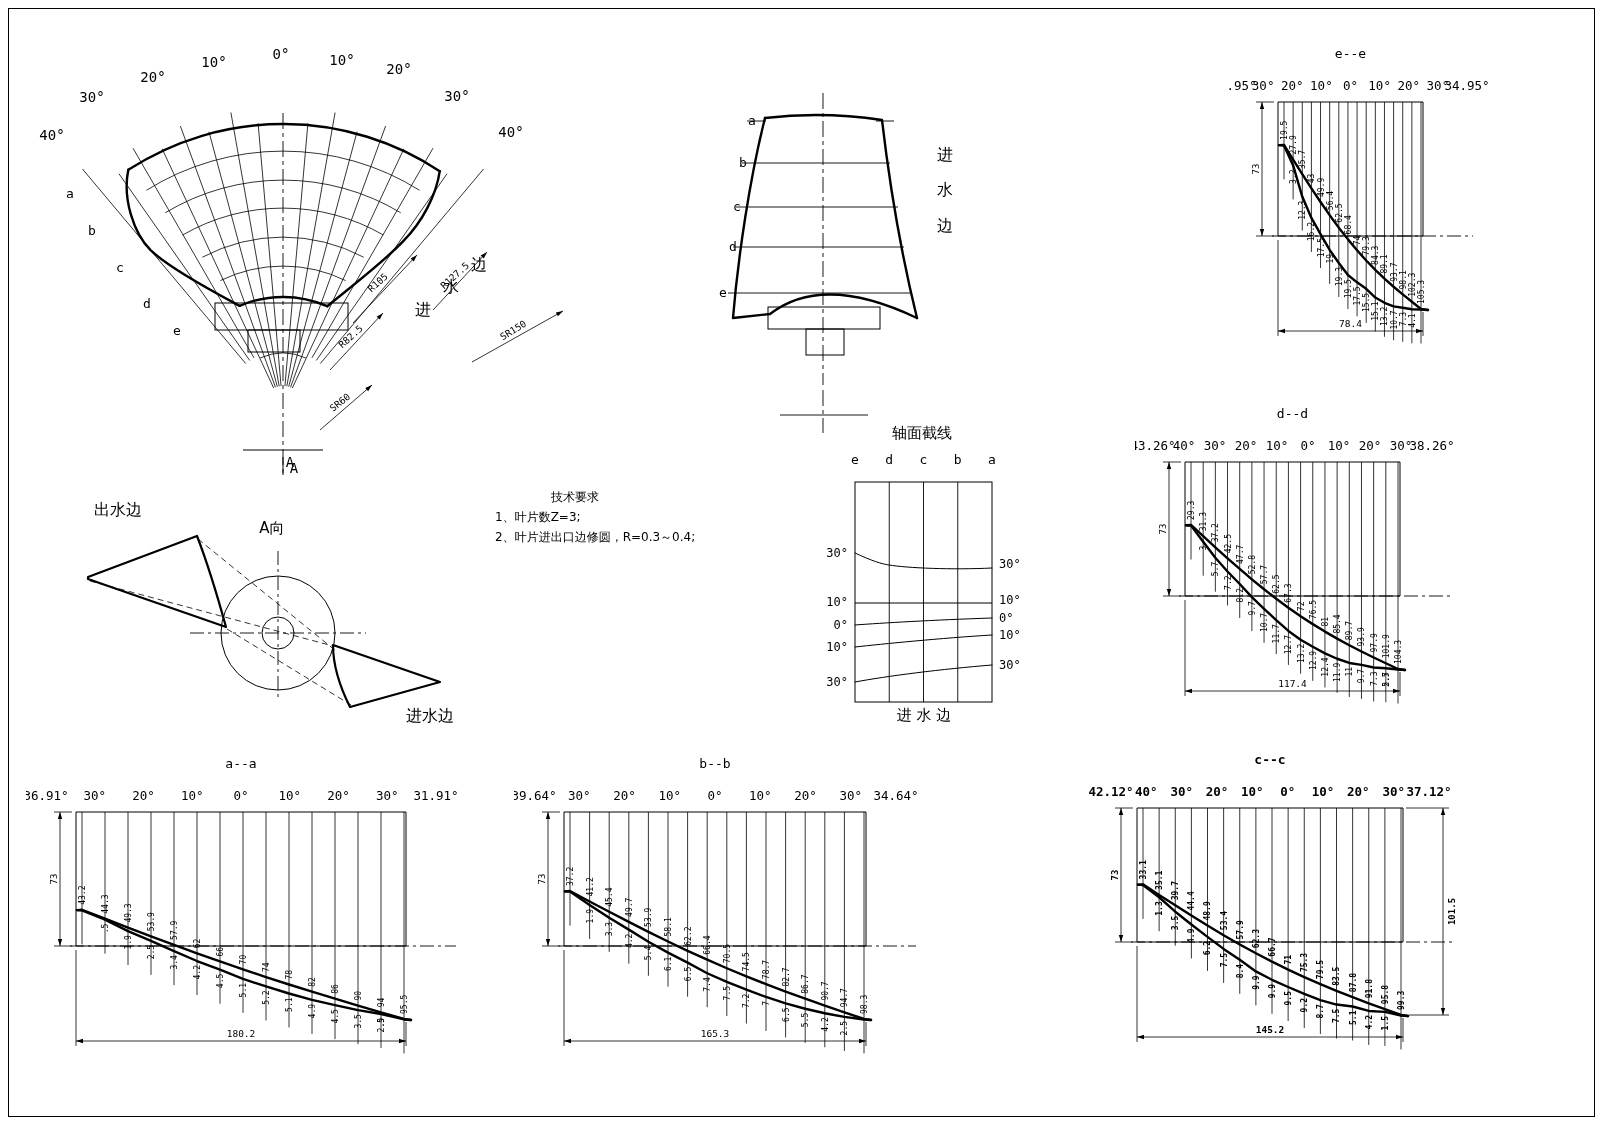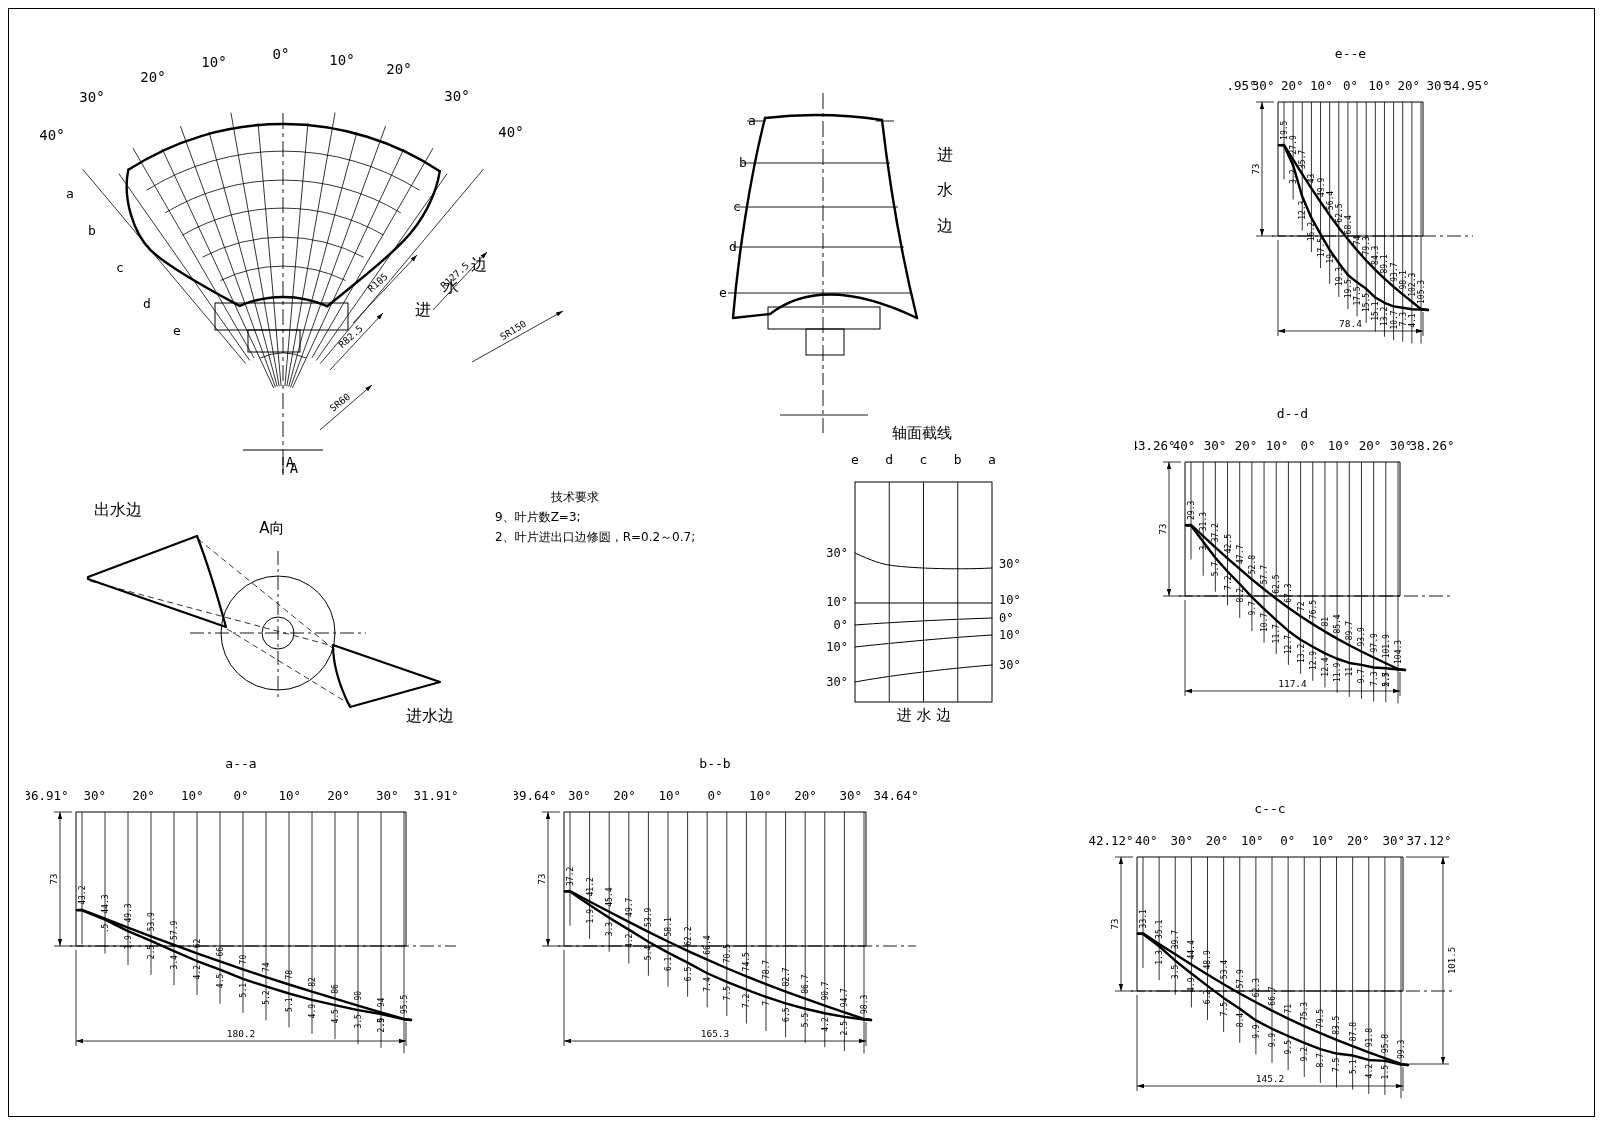--- a/index.html
+++ b/index.html
@@ -154,22 +154,22 @@
         <text x="187" y="184" font-size="12" font-family="&quot;DejaVu Sans Mono&quot;,monospace" fill="#000" text-anchor="start">10°</text>
         <text x="187" y="202" font-size="12" font-family="&quot;DejaVu Sans Mono&quot;,monospace" fill="#000" text-anchor="start">0°</text>
         <text x="187" y="219" font-size="12" font-family="&quot;DejaVu Sans Mono&quot;,monospace" fill="#000" text-anchor="start">10°</text>
         <text x="187" y="249" font-size="12" font-family="&quot;DejaVu Sans Mono&quot;,monospace" fill="#000" text-anchor="start">30°</text>
         <text x="112" y="300" font-size="15" font-family="&quot;DejaVu Sans&quot;,sans-serif" fill="#000" text-anchor="middle">进 水 边</text>
       </svg>
     </div>
 
   <div class="techreq">
     <div class="tr-title">技术要求</div>
-    <div class="tr-item">9、叶片数Z=3;</div>
-    <div class="tr-item">2、叶片进出口边修圆，R=0.2～0.7;</div>
+    <div class="tr-item">1、叶片数Z=3;</div>
+    <div class="tr-item">2、叶片进出口边修圆，R=0.3～0.4;</div>
   </div>
 
   <div class="panel" style="left:26px;top:750px;">
       <svg width="480" height="320" viewBox="0 0 480 320">
         <text x="215" y="18" font-size="13" font-family="&quot;DejaVu Sans Mono&quot;,monospace" fill="#000" text-anchor="middle">a--a</text>
         <text x="20" y="50" font-size="12.5" font-family="&quot;DejaVu Sans Mono&quot;,monospace" fill="#000" text-anchor="middle">36.91°</text>
         <text x="68.75" y="50" font-size="12.5" font-family="&quot;DejaVu Sans Mono&quot;,monospace" fill="#000" text-anchor="middle">30°</text>
         <text x="117.5" y="50" font-size="12.5" font-family="&quot;DejaVu Sans Mono&quot;,monospace" fill="#000" text-anchor="middle">20°</text>
         <text x="166.25" y="50" font-size="12.5" font-family="&quot;DejaVu Sans Mono&quot;,monospace" fill="#000" text-anchor="middle">10°</text>
         <text x="215" y="50" font-size="12.5" font-family="&quot;DejaVu Sans Mono&quot;,monospace" fill="#000" text-anchor="middle">0°</text>
@@ -314,21 +314,21 @@
         <text x="313.8" y="267.28796312101554" font-size="8" font-family="&quot;DejaVu Sans Mono&quot;,monospace" fill="#000" text-anchor="end" transform="rotate(-90 313.8 267.28796312101554)">4.2</text>
         <text x="333.4" y="270.9168718840265" font-size="8" font-family="&quot;DejaVu Sans Mono&quot;,monospace" fill="#000" text-anchor="end" transform="rotate(-90 333.4 270.9168718840265)">2.5</text>
         <line x1="50" y1="200" x2="50" y2="296" stroke="#000" stroke-width="0.8"></line>
         <line x1="352" y1="272" x2="352" y2="296" stroke="#000" stroke-width="0.8"></line>
         <line x1="50" y1="291" x2="352" y2="291" stroke="#000" stroke-width="0.8"></line>
         <polygon points="50,291 57,293.2 57,288.8" fill="#000"></polygon>
         <polygon points="352,291 345,288.8 345,293.2" fill="#000"></polygon>
         <text x="201" y="287" font-size="9.5" font-family="&quot;DejaVu Sans Mono&quot;,monospace" fill="#000" text-anchor="middle">165.3</text>
       </svg>
     </div>
-  <div class="panel" style="left:1087px;top:795px;">
+  <div class="panel" style="left:1087px;top:746px;font-weight:bold;">
       <svg width="416" height="320" viewBox="0 0 416 320">
         <text x="183" y="18" font-size="13" font-family="&quot;DejaVu Sans Mono&quot;,monospace" fill="#000" text-anchor="middle">c--c</text>
         <text x="24" y="50" font-size="12.5" font-family="&quot;DejaVu Sans Mono&quot;,monospace" fill="#000" text-anchor="middle">42.12°</text>
         <text x="59.333333333333336" y="50" font-size="12.5" font-family="&quot;DejaVu Sans Mono&quot;,monospace" fill="#000" text-anchor="middle">40°</text>
         <text x="94.66666666666667" y="50" font-size="12.5" font-family="&quot;DejaVu Sans Mono&quot;,monospace" fill="#000" text-anchor="middle">30°</text>
         <text x="130" y="50" font-size="12.5" font-family="&quot;DejaVu Sans Mono&quot;,monospace" fill="#000" text-anchor="middle">20°</text>
         <text x="165.33333333333334" y="50" font-size="12.5" font-family="&quot;DejaVu Sans Mono&quot;,monospace" fill="#000" text-anchor="middle">10°</text>
         <text x="200.66666666666666" y="50" font-size="12.5" font-family="&quot;DejaVu Sans Mono&quot;,monospace" fill="#000" text-anchor="middle">0°</text>
         <text x="236" y="50" font-size="12.5" font-family="&quot;DejaVu Sans Mono&quot;,monospace" fill="#000" text-anchor="middle">10°</text>
         <text x="271.33333333333337" y="50" font-size="12.5" font-family="&quot;DejaVu Sans Mono&quot;,monospace" fill="#000" text-anchor="middle">20°</text>

